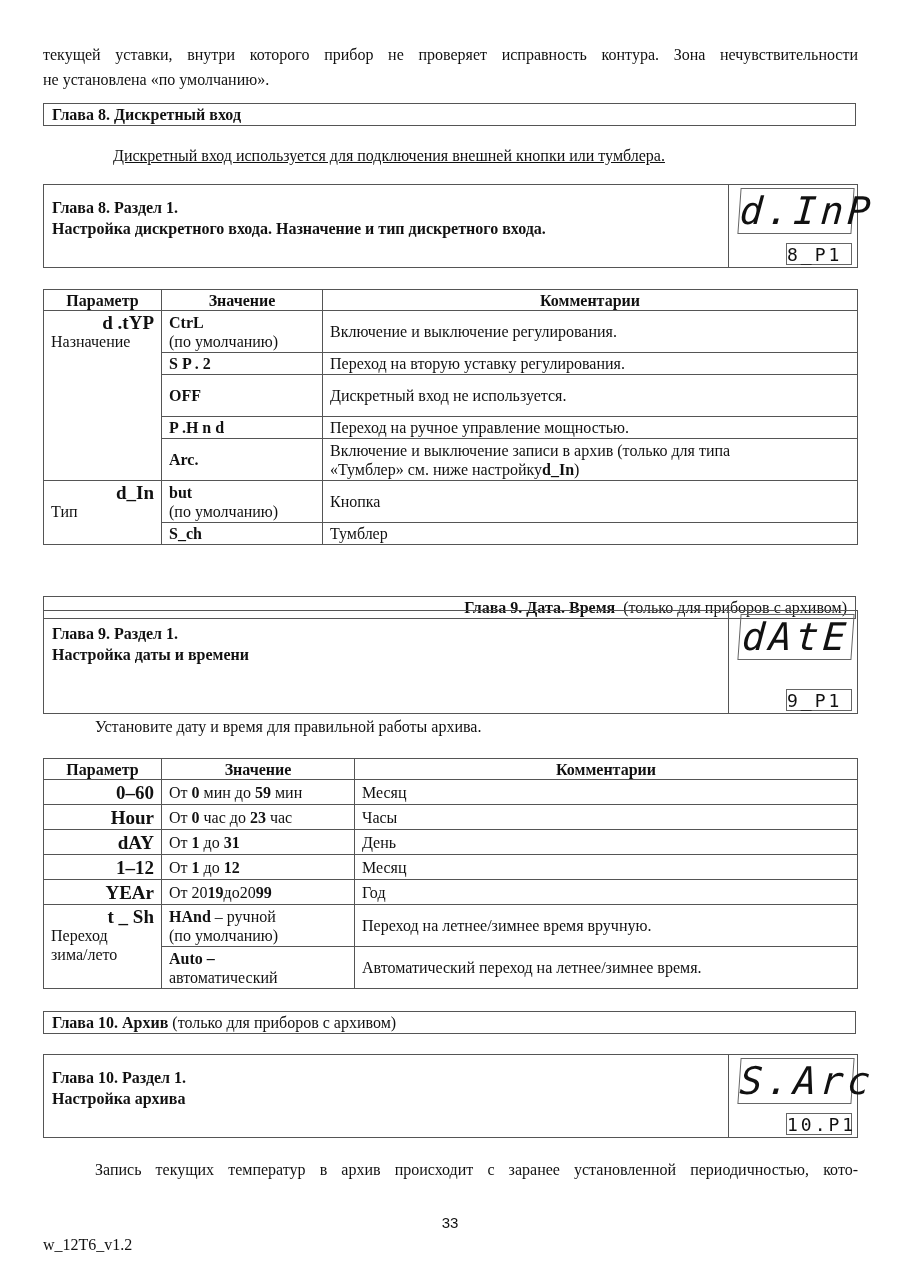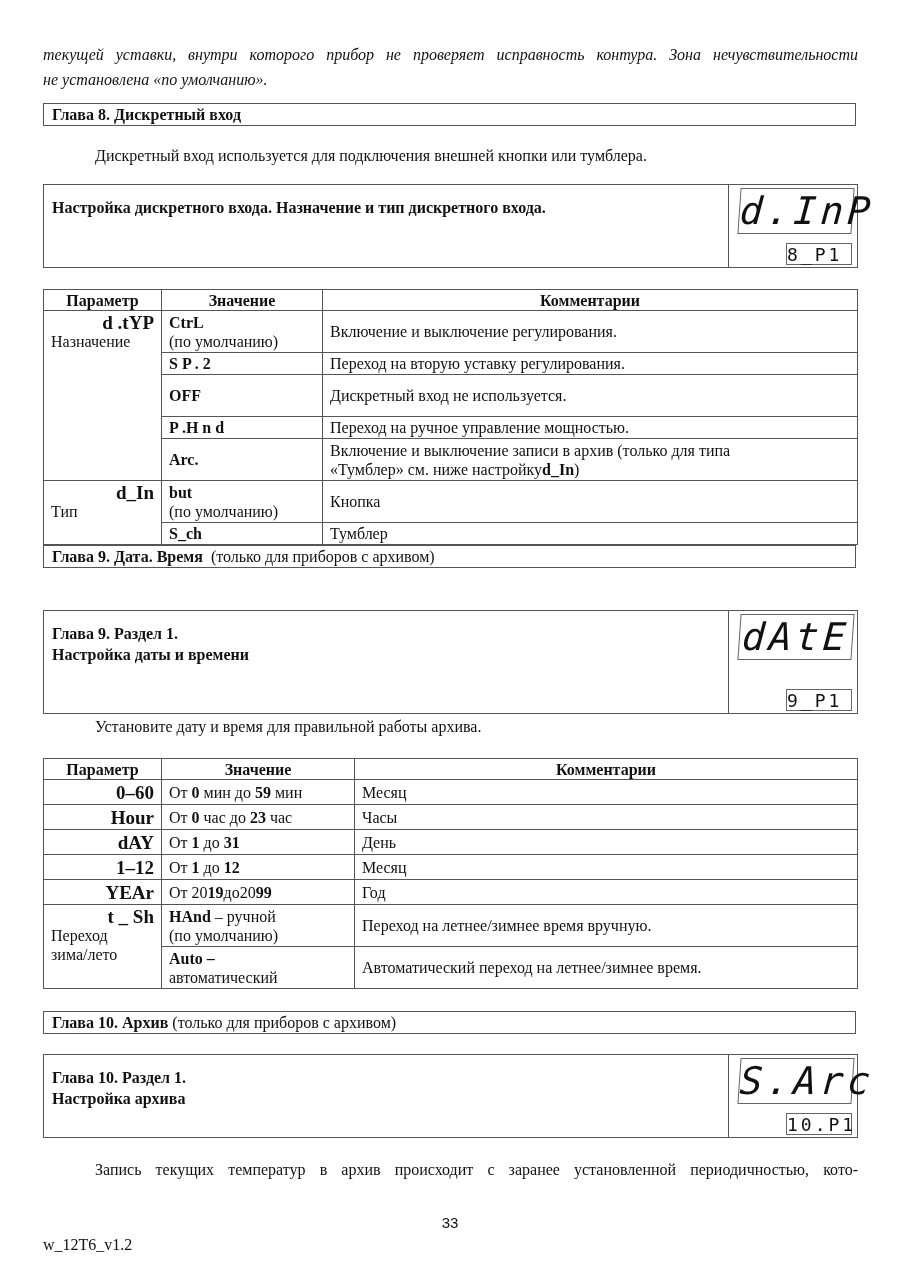--- a/index.html
+++ b/index.html
@@ -23,32 +23,33 @@
   table.t td, table.t th { border: 1.5px solid #555; padding: 0 7px; vertical-align: middle; line-height: 19px; }
   table.t th { font-weight: bold; text-align: center; height: 20px; }
   .pname { text-align: right; font-weight: bold; font-size: 19px; }
   .pdesc { text-align: left; font-weight: normal; font-size: 16px; }
   .pcell { vertical-align: top !important; padding-top: 2px !important; }
   .b { font-weight: bold; }
 </style>
 </head>
 <body>
 
-<div class="abs" style="left:43px; top:42px; width:815px;font-style:italic;">
+<div class="abs" style="left:43px; top:42px; width:815px;">
   <p class="para" style="text-align:justify; text-align-last:justify;">текущей уставки, внутри которого прибор не проверяет исправность контура. Зона нечувствительности</p>
   <p class="para">не установлена «по умолчанию».</p>
 </div>
 
 <div class="chapter" style="top:103px;">
   <b>Глава 8. Дискретный вход</b>
 </div>
-<p class="para abs" style="left:95px; top:143px;">Дискретный вход используется для подключения внешней кнопки или тумблера.</p>
+<p class="para abs" style="left:113px; top:143px;text-decoration:underline;">Дискретный вход используется для подключения внешней кнопки или тумблера.</p>
 
 <div class="section" style="top:184px; height:84px;">
   <div class="txt">
+    <div>Глава 8. Раздел 1.</div>
     <div>Настройка дискретного входа. Назначение и тип дискретного входа.</div>
   </div>
   <div class="lcdcell">
     <div class="lcd-main">d.InP</div>
     <div class="lcd-sub">8_P1</div>
   </div>
 </div>
 
 <table class="t" style="top:289px;">
   <colgroup>
@@ -103,21 +104,21 @@
     </td>
     <td>Кнопка</td>
   </tr>
   <tr style="height:22px">
     <td class="b">S_ch</td>
     <td>Тумблер</td>
   </tr>
 </tbody>
   </table>
 
-<div class="chapter" style="top:545px;">
+<div class="chapter" style="top:596px;text-align:right;">
   <b>Глава 9. Дата. Время</b>&nbsp;&nbsp;<span>(только для приборов с архивом)</span>
 </div>
 
 <div class="section" style="top:610px; height:104px;">
   <div class="txt">
     <div>Глава 9. Раздел 1.</div>
     <div>Настройка даты и времени</div>
   </div>
   <div class="lcdcell">
     <div class="lcd-main">dAtE</div>

